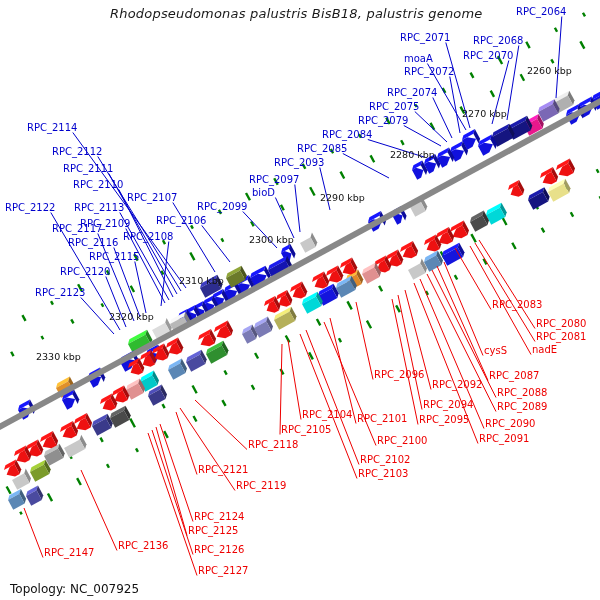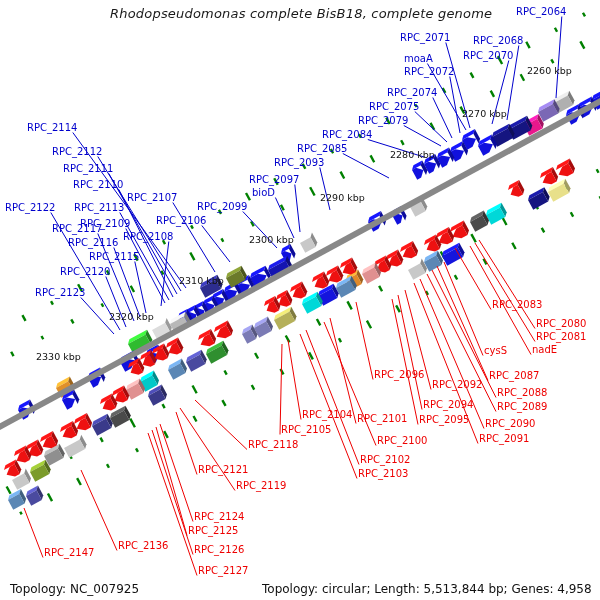--- a/index.html
+++ b/index.html
@@ -15,21 +15,21 @@
   text{font-family:"DejaVu Sans","Liberation Sans",sans-serif;}
   .lbl-f{font-size:10px;fill:#0000cc;}
   .lbl-r{font-size:10px;fill:#ee0000;}
   .lbl-s{font-size:9.5px;fill:#111111;}
 </style>
 </head>
 <body>
 
 <div id="stage">
 
-  <div class="ttl">Rhodopseudomonas complete BisB18, complete genome</div>
+  <div class="ttl">Rhodopseudomonas palustris BisB18, palustris genome</div>
 
   <svg id="svgroot" viewBox="0 0 600 600">
     <g id="g-ticks">
         <line x1="6.624556561106434" y1="486.54800087408466" x2="10.551347509630421" y2="493.79386512433723" stroke="#008000" stroke-width="2.4"></line>
         <line x1="38.45555795526176" y1="471.281396303776" x2="40.7203461154751" y2="475.4604696946459" stroke="#008000" stroke-width="2.4"></line>
         <line x1="69.39487726334916" y1="454.36942597941345" x2="71.7810268073877" y2="458.7724400190084" stroke="#008000" stroke-width="2.4"></line>
         <line x1="100.43683879165492" y1="437.64685498997767" x2="102.73906527908194" y2="441.89501100844416" stroke="#008000" stroke-width="2.4"></line>
         <line x1="130.2646140354299" y1="418.6838212136101" x2="134.91129003530696" y2="427.2580447848117" stroke="#008000" stroke-width="2.4"></line>
         <line x1="162.5137584856837" y1="404.1887901396736" x2="164.66214558505317" y2="408.1530758587482" stroke="#008000" stroke-width="2.4"></line>
         <line x1="192.50956178658762" y1="385.53580813538923" x2="196.66634228414924" y2="393.20605786303264" stroke="#008000" stroke-width="2.4"></line>
@@ -728,14 +728,13 @@
         <text x="194" y="520" class="lbl-r">RPC_2124</text>
         <text x="188" y="534" class="lbl-r">RPC_2125</text>
         <text x="194" y="553" class="lbl-r">RPC_2126</text>
         <text x="198" y="574" class="lbl-r">RPC_2127</text>
         <text x="118" y="549" class="lbl-r">RPC_2136</text>
         <text x="44" y="556" class="lbl-r">RPC_2147</text>
       </g>
   </svg>
 
   <div class="foot left">Topology: NC_007925</div>
-  <div class="foot right">Topology: circular; Length: 5,513,844 bp; Genes: 4,958</div>
 </div>
 
 </body></html>

